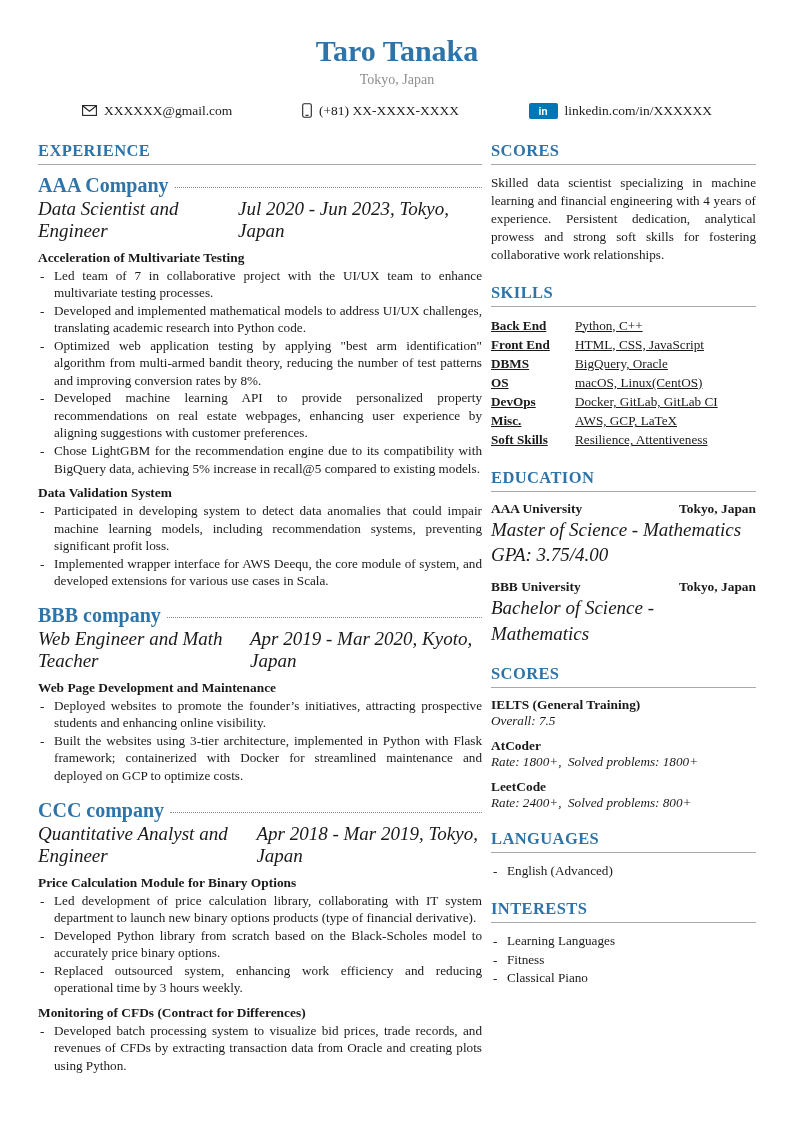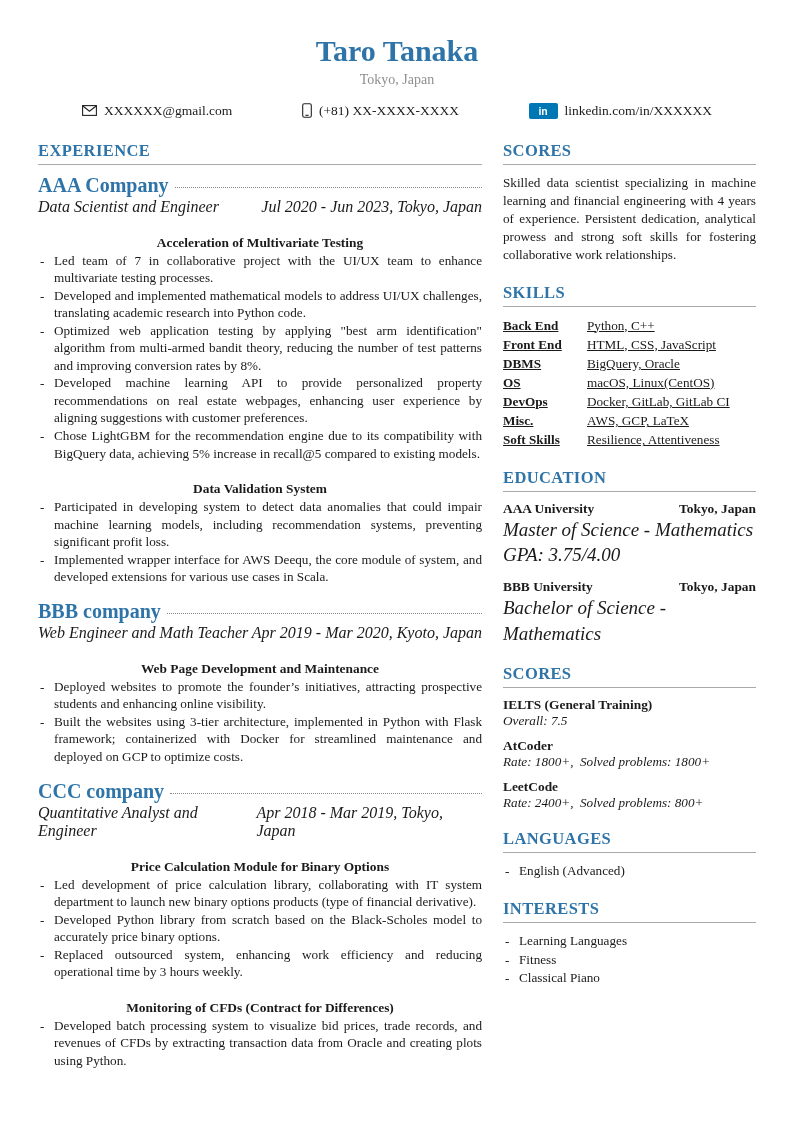--- a/index.html
+++ b/index.html
@@ -19,36 +19,36 @@
     margin-top:15px; padding:0 44px; font-size:13.5px;
   }
   .contact { display:inline-flex; align-items:center; gap:7px; }
   .icon svg { display:block; }
   .li-badge {
     width:29px; height:16px; background:var(--linkedin); color:#fff;
     display:inline-flex; align-items:center; justify-content:center;
     font:bold 10.5px "Liberation Sans",sans-serif; border-radius:2px;
   }
   
-  .columns { display:flex; gap:21px; margin-top:22px; }
+  .columns { display:flex; gap:9px; margin-top:22px; }
   .col-left { width:444px; flex:none; }
   .col-right { flex:1; min-width:0; }
   
   .sec-heading {
     color:var(--accent); font-size:16.5px; font-weight:bold; letter-spacing:.4px;
     padding-bottom:3px; border-bottom:1px solid #a9a9a9; margin-bottom:9px;
   }
   .col-right .section { margin-bottom:18px; }
   
   .company + .company { margin-top:14px; }
   .company-line { display:flex; align-items:baseline; }
   .company-name { color:var(--accent); font-weight:bold; font-size:20px; white-space:nowrap; }
   .leader { flex:1; margin-left:6px; border-bottom:1.6px dotted #888; transform:translateY(-4px); }
-  .role-line { display:flex; justify-content:space-between; font-style:italic; font-size:16px; margin-top:1px; }
-  .project-title { font-weight:bold; font-size:13.4px; margin-top:19px; margin-bottom:1px;text-align:center; }
+  .role-line { display:flex; justify-content:space-between; font-style:italic; font-size:19px; margin-top:1px; }
+  .project-title { font-weight:bold; font-size:13.4px; margin-top:8px; margin-bottom:1px; }
   .bullet { display:flex; font-size:13.2px; line-height:1.33; }
   .bullet::before { content:"-"; flex:none; width:14px; padding-left:2px; }
   .bullet > span { flex:1; text-align:justify; }
   
   .summary-text { font-size:13.2px; line-height:1.38; text-align:justify; }
   .skill-row { display:flex; font-size:13.2px; line-height:1.45;text-decoration:underline; }
   .skill-label { flex:none; width:84px; font-weight:bold; }
   .skill-value { flex:1; }
   .edu-entry + .edu-entry { margin-top:11px; }
   .edu-line { display:flex; justify-content:space-between; font-weight:bold; font-size:13.4px; }

